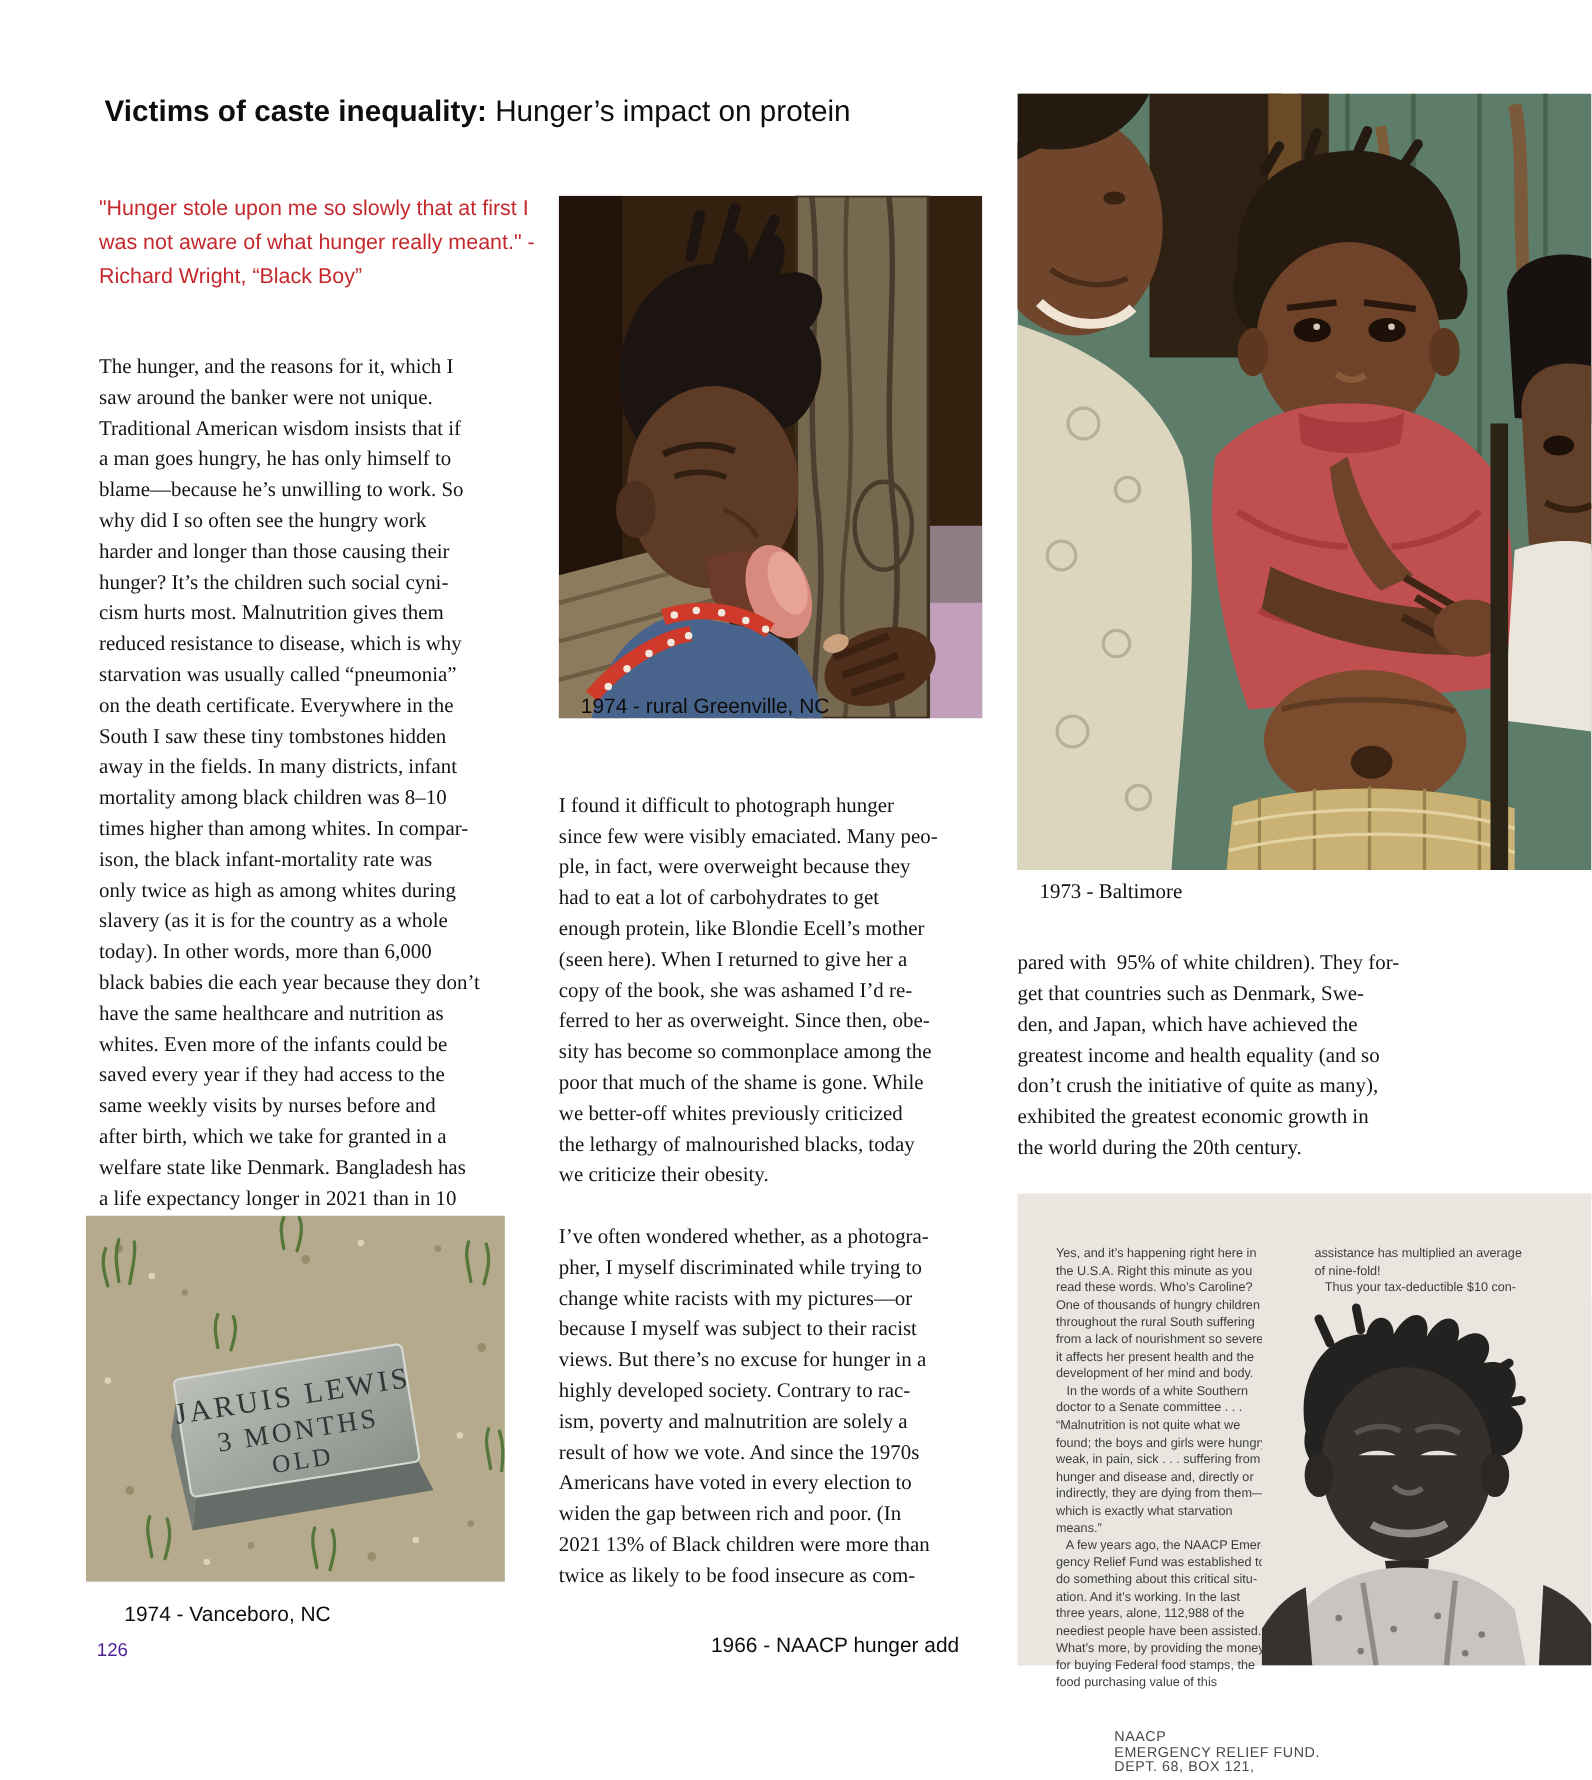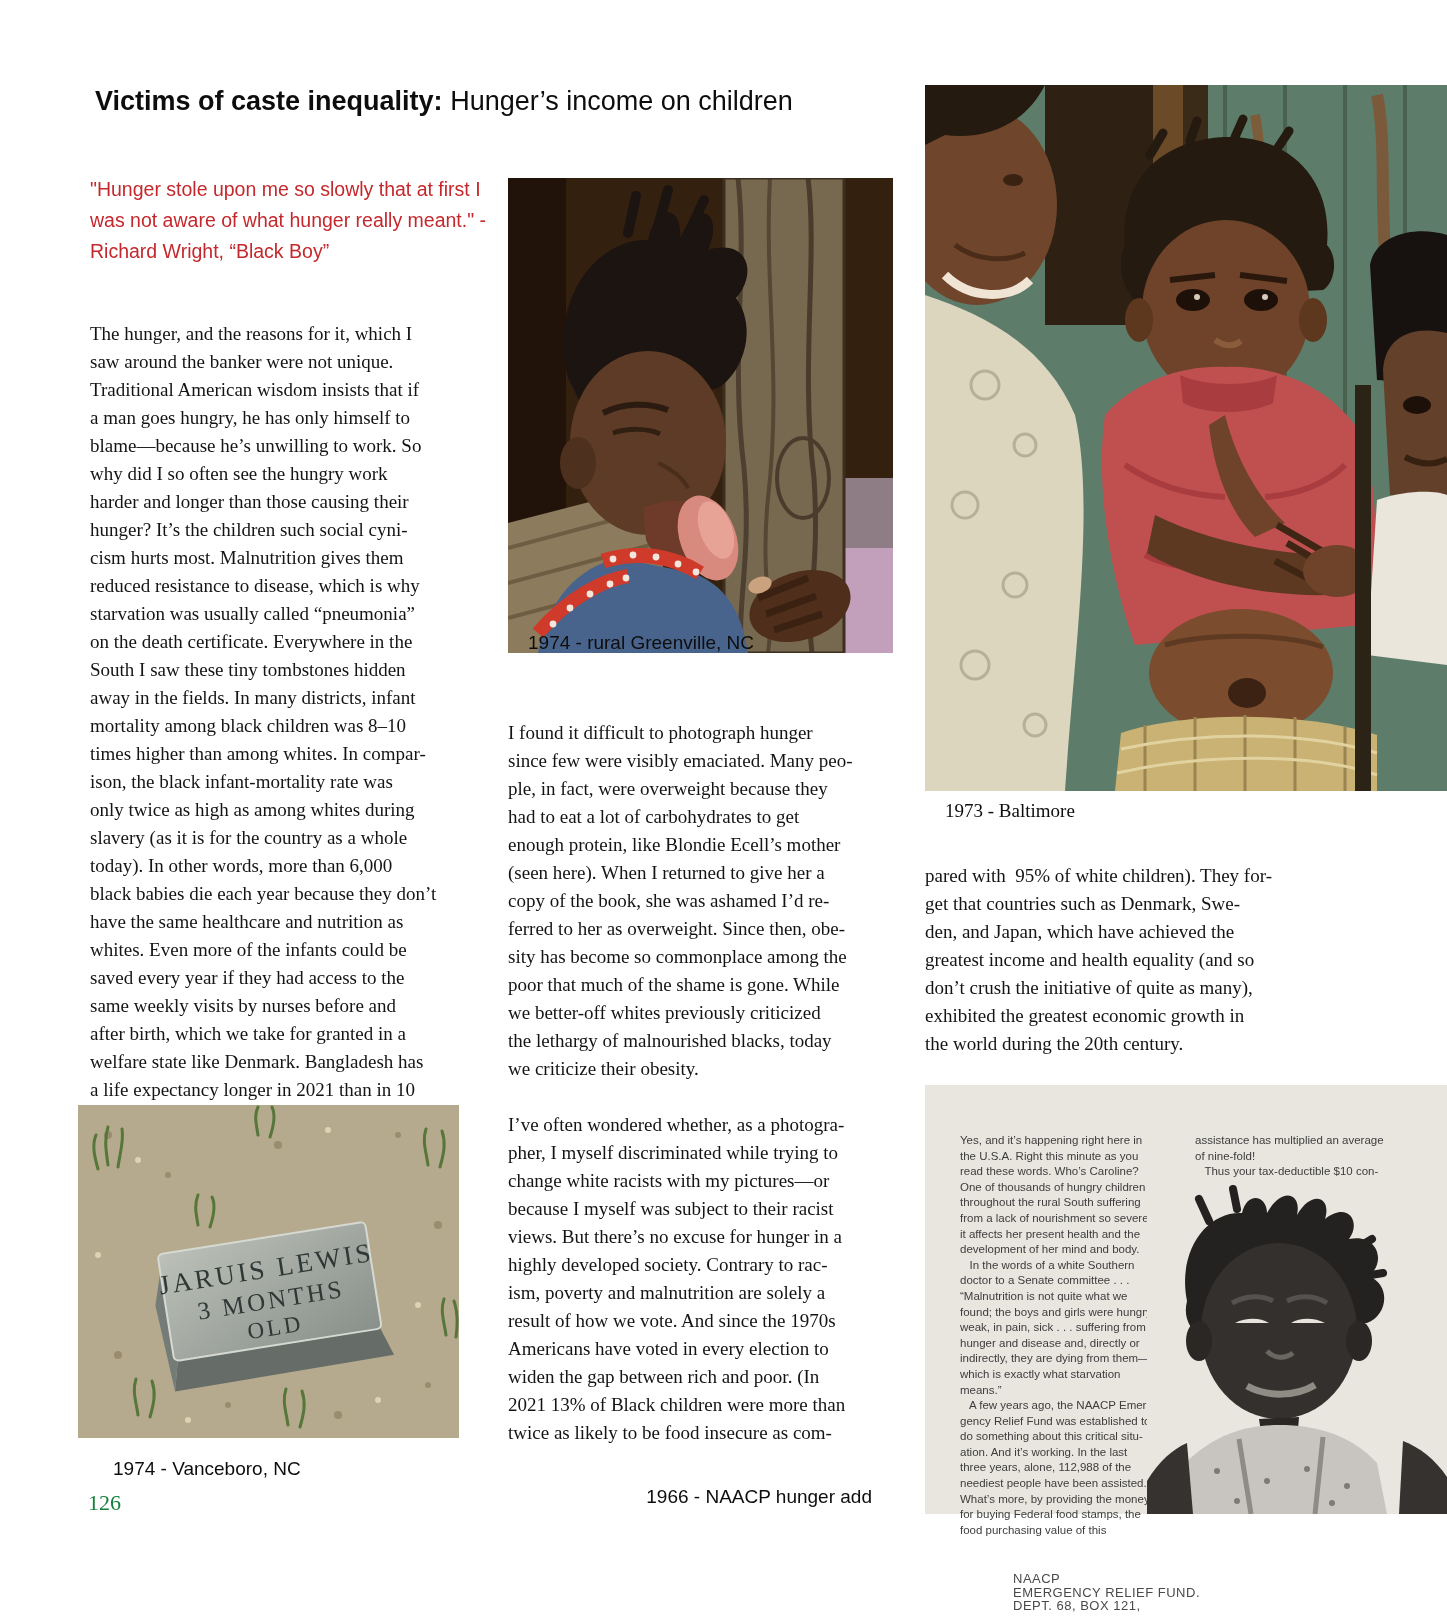--- a/index.html
+++ b/index.html
@@ -17,42 +17,42 @@
   .col1{left:90px;top:288px;width:440px;margin-top:32px;}
   .col2p1{left:508px;top:719px;width:430px;}
   .col2p2{left:508px;top:1111px;width:430px;}
   .col3{left:925px;top:862px;width:460px;}
   
   .caption{font-size:19px;color:#0d0d0d;}
   .cap-greenville{left:528px;top:632px;}
   .cap-baltimore{left:945px;top:800px;font-family:Liberation Serif, serif;}
   .cap-vanceboro{left:113px;top:1458px;}
   .cap-naacp{left:508px;top:1486px;width:364px;text-align:right;}
-  .pagenum{left:88px;top:1490px;font-family:Liberation Serif, serif;font-size:22px;color:#15803d;}
+  .pagenum{left:88px;top:1490px;font-family:Liberation Sans, sans-serif;font-size:17px;color:#4c1d95;}
   
   .photo{display:block;}
   .ph-greenville{left:508px;top:178px;}
   .ph-baltimore{left:925px;top:85px;}
   .ph-vanceboro{left:78px;top:1105px;}
   
   .ad{left:925px;top:1085px;width:522px;height:429px;background:#e9e6e0;}
   .ad-col{position:absolute;font-size:11.5px;line-height:15.6px;color:#3d3d3d;white-space:pre;}
   .ad-left{left:35px;top:48px;width:235px;}
   .ad-right{left:270px;top:48px;width:245px;}
   .ad-footer{position:absolute;left:88px;top:487px;font-size:13px;line-height:13.5px;
              color:#4a4a4a;letter-spacing:.5px;white-space:pre;}
   .ad-photo{position:absolute;right:0;bottom:0;}
 </style>
 </head>
 <body>
 
 <div id="page">
 
   <div class="abs page-title">
-    <span class="b">Victims of caste inequality:</span><span> Hunger’s income on children</span>
+    <span class="b">Victims of caste inequality:</span><span> Hunger’s impact on protein</span>
   </div>
 
   <div class="abs quote pre">"Hunger stole upon me so slowly that at first I
 was not aware of what hunger really meant." -
 Richard Wright, “Black Boy”</div>
 
   <div class="abs serif col1 pre">The hunger, and the reasons for it, which I
 saw around the banker were not unique.
 Traditional American wisdom insists that if
 a man goes hungry, he has only himself to

